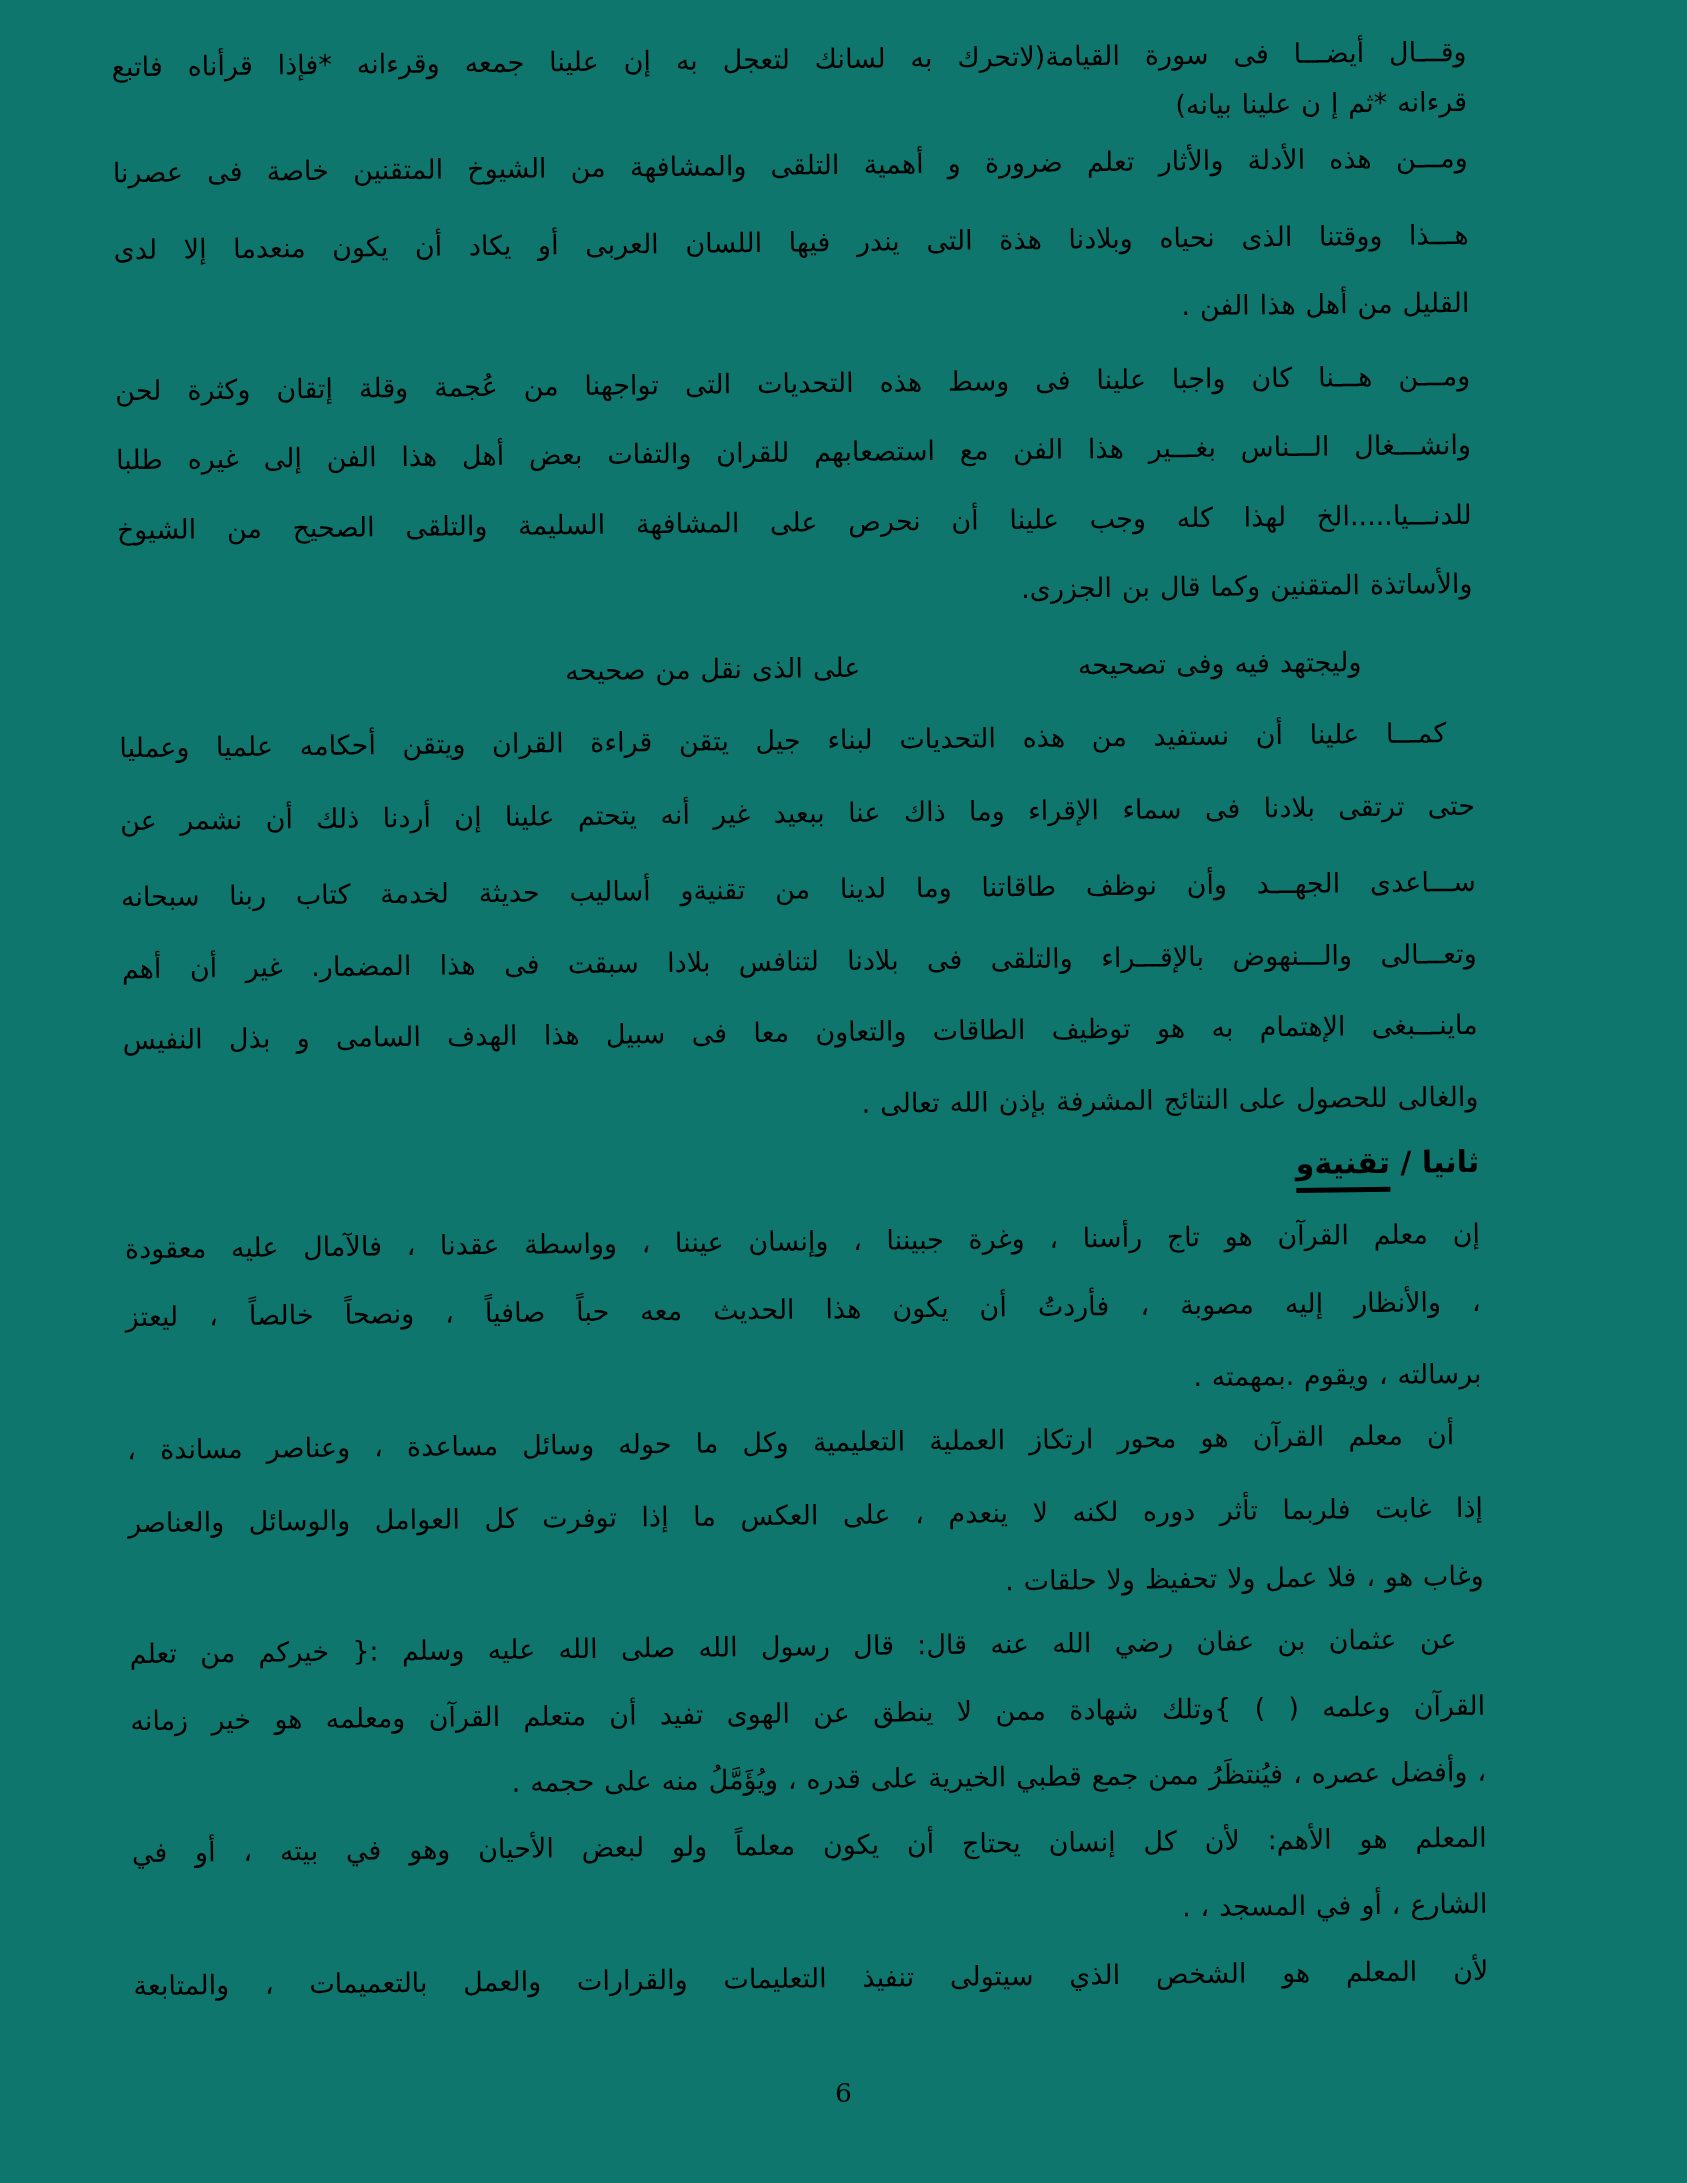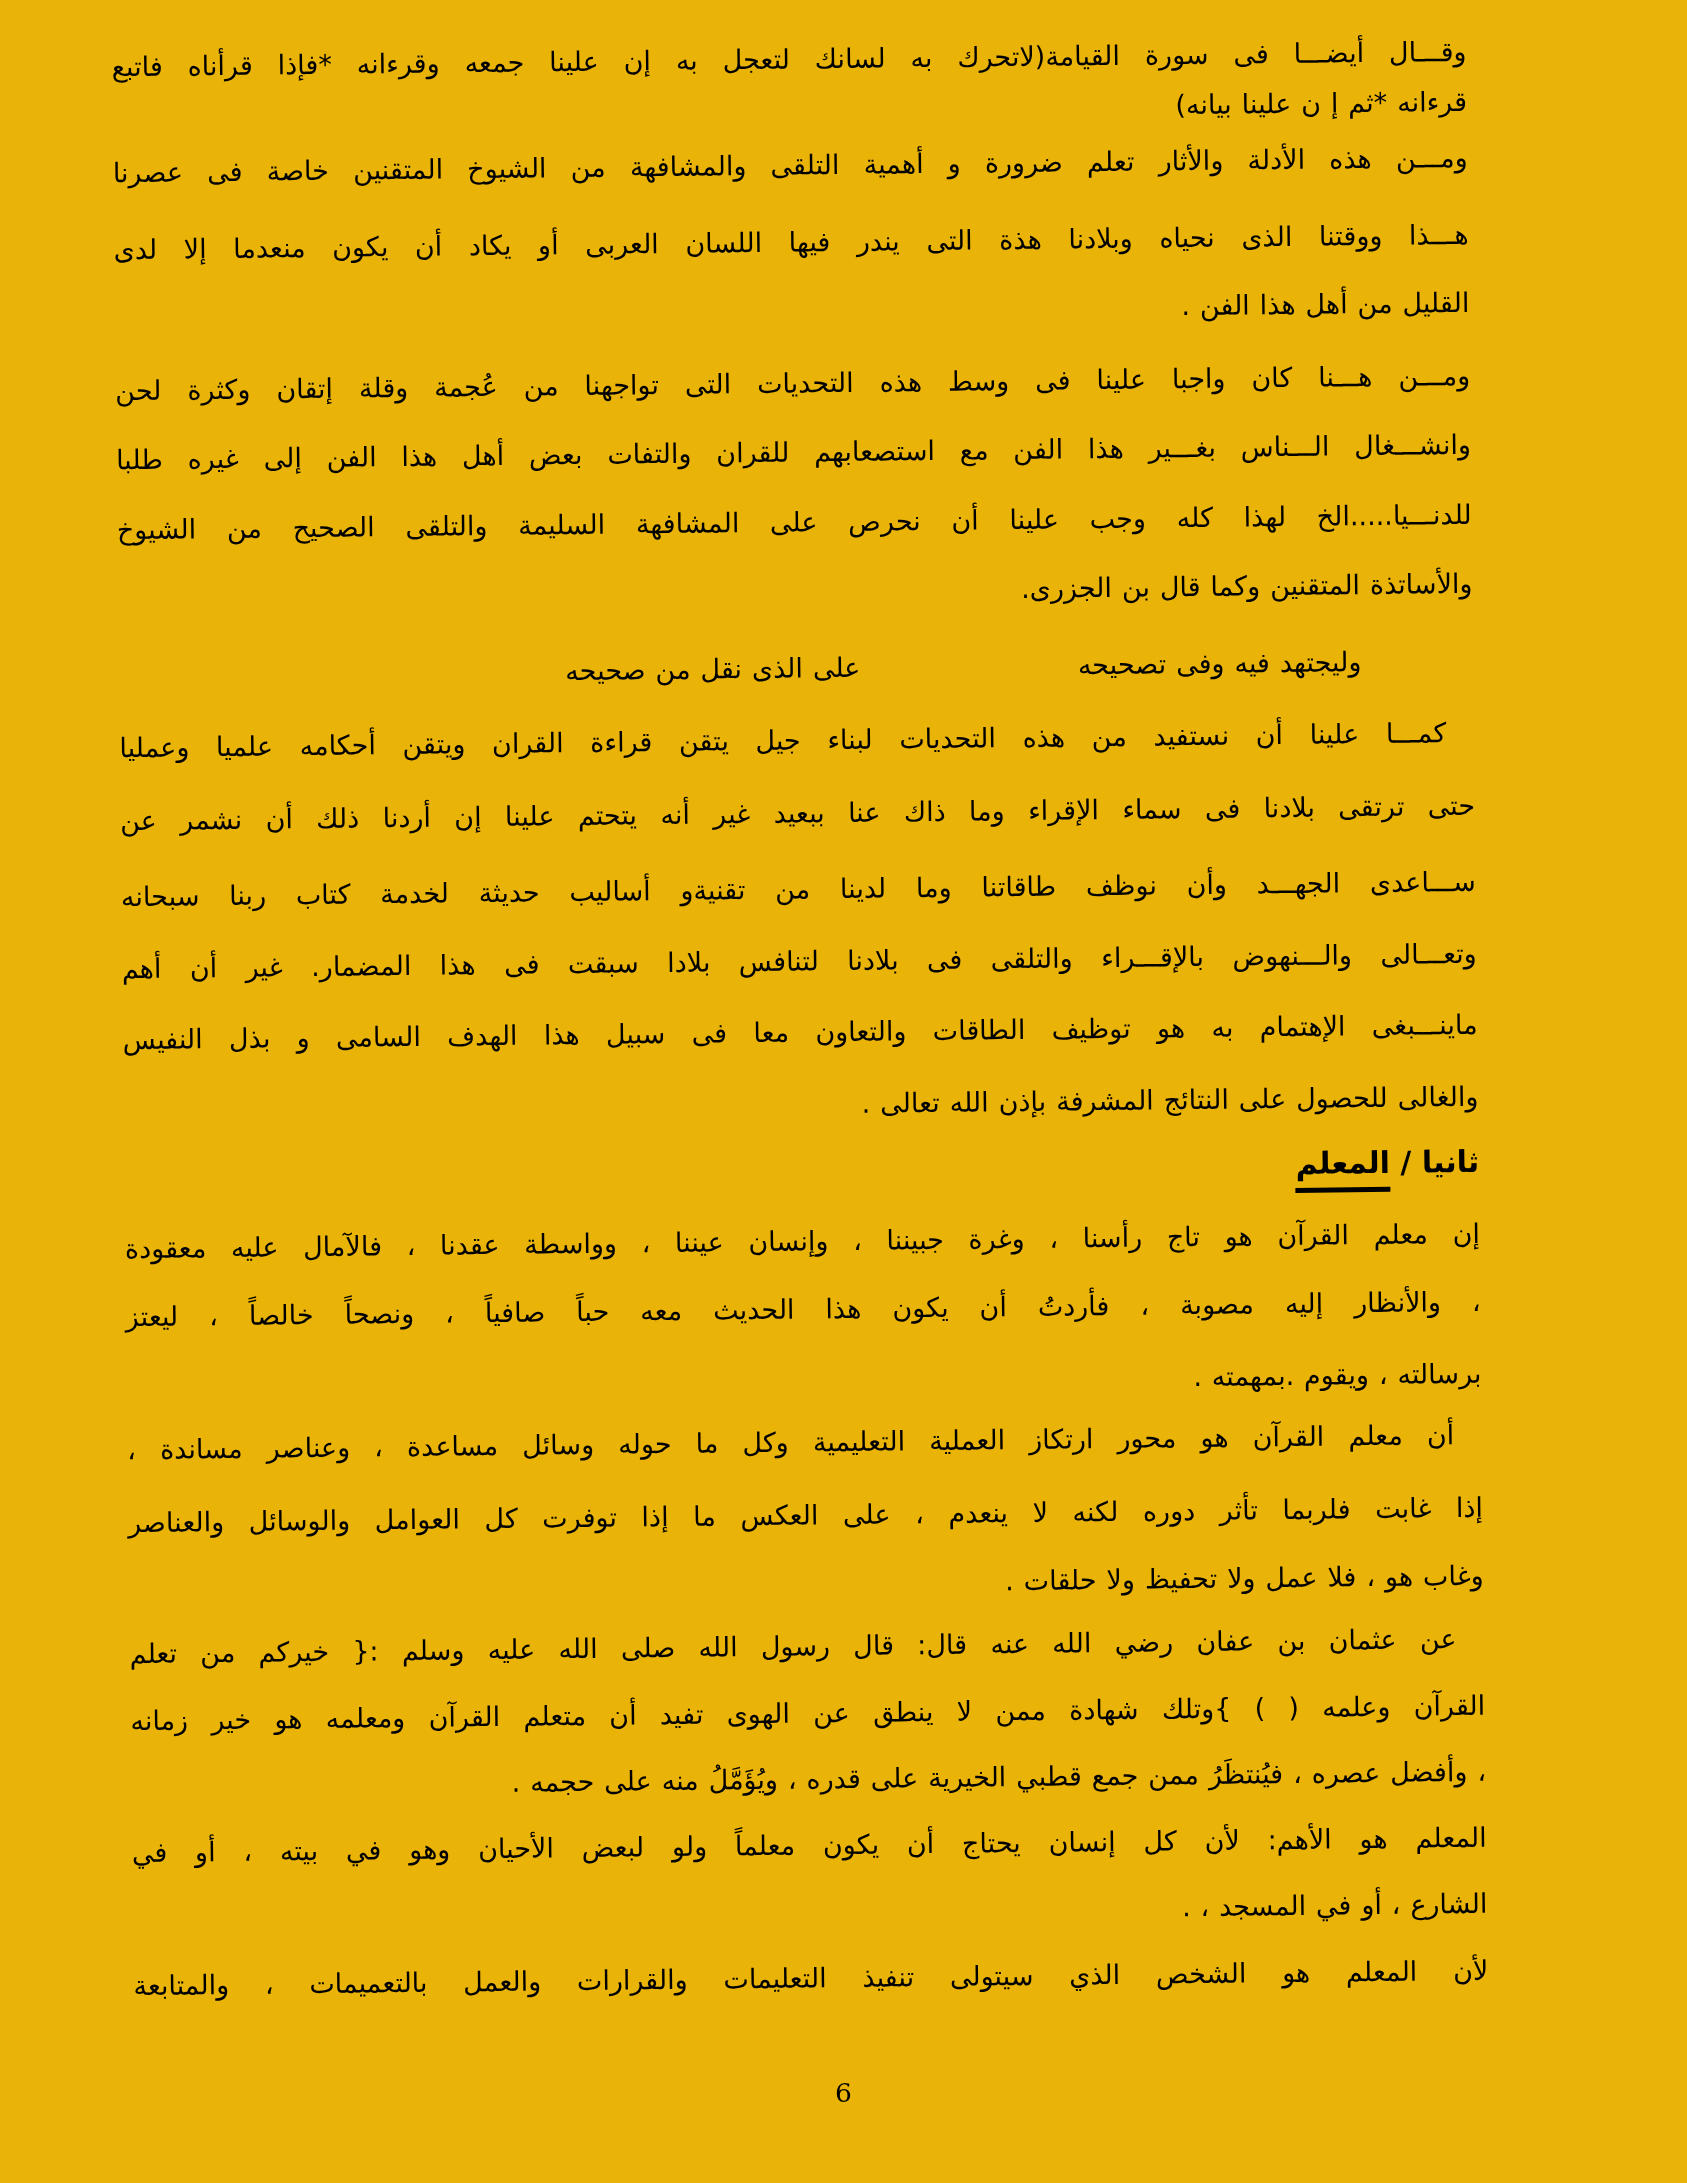--- a/index.html
+++ b/index.html
@@ -1,20 +1,20 @@
 <!DOCTYPE html>
 <html lang="ar" dir="rtl" style="font-size:10.6px"><head>
 <meta charset="utf-8">
 <style>
   html,body{margin:0;padding:0;background:#e8e8e8;}
   .page{
     position:relative;
     width:1687px;
     height:2183px;
-    background:#eab308;
+    background:#0f766e;
     overflow:hidden;
     font-family:"DejaVu Sans", sans-serif;
     color:#000;
   }
   .content{
     position:absolute;
     inset:0;
     transform:rotate(-0.65deg);
     transform-origin:50% 45%;
   }
@@ -82,21 +82,21 @@
     <div class="ln right" style="top:573px">والأساتذة المتقنين وكما قال بن الجزرى.</div>
     <div class="ln verse" style="top:650px">وليجتهد فيه وفى تصحيحه                      على الذى نقل من صحيحه</div>
     <div class="ln justify ind" style="top:722px">كمـــا علينا أن نستفيد من هذه التحديات لبناء جيل يتقن قراءة القران ويتقن أحكامه علميا وعمليا</div>
     <div class="ln justify" style="top:795px">حتى ترتقى بلادنا فى سماء الإقراء وما ذاك عنا ببعيد  غير أنه يتحتم علينا إن أردنا ذلك أن نشمر عن</div>
     <div class="ln justify" style="top:871px">ســـاعدى الجهـــد وأن نوظف طاقاتنا وما لدينا من تقنيةو أساليب حديثة  لخدمة كتاب ربنا سبحانه</div>
     <div class="ln justify" style="top:943px">وتعـــالى والـــنهوض بالإقـــراء والتلقى  فى بلادنا لتنافس بلادا سبقت فى هذا المضمار.  غير أن أهم</div>
     <div class="ln justify" style="top:1014px">ماينـــبغى الإهتمام به هو توظيف الطاقات والتعاون معا فى سبيل هذا الهدف السامى و بذل النفيس</div>
     <div class="ln right" style="top:1086px">والغالى للحصول على النتائج المشرفة  بإذن الله تعالى .</div>
 
     <div class="heading" style="top:1151px">
-      <span>ثانيا / </span><span class="uw">المعلم</span>
+      <span>ثانيا / </span><span class="uw">تقنيةو</span>
     </div>
 
     <div class="ln justify" style="top:1223px">إن معلم القرآن هو تاج رأسنا ، وغرة جبيننا ، وإنسان عيننا ، وواسطة عقدنا ، فالآمال عليه معقودة</div>
     <div class="ln justify" style="top:1291px">، والأنظار إليه مصوبة ، فأردتُ أن يكون هذا الحديث معه حباً صافياً ، ونصحاً خالصاً ، ليعتز</div>
     <div class="ln right" style="top:1363px">برسالته ، ويقوم .بمهمته .</div>
     <div class="ln justify ind" style="top:1424px">أن معلم القرآن هو محور ارتكاز العملية التعليمية وكل ما حوله وسائل مساعدة ، وعناصر مساندة ،</div>
     <div class="ln justify" style="top:1497px">إذا غابت فلربما تأثر دوره لكنه لا ينعدم ، على العكس ما إذا توفرت كل العوامل والوسائل والعناصر</div>
     <div class="ln right" style="top:1565px">وغاب هو ، فلا عمل ولا تحفيظ ولا حلقات .</div>
     <div class="ln justify ind" style="top:1628px">عن عثمان بن عفان رضي الله عنه قال: قال رسول الله صلى الله عليه وسلم :{ خيركم من تعلم</div>
     <div class="ln justify" style="top:1695px">القرآن وعلمه ( ) }وتلك شهادة ممن لا ينطق عن الهوى تفيد أن متعلم القرآن ومعلمه هو خير زمانه</div>

